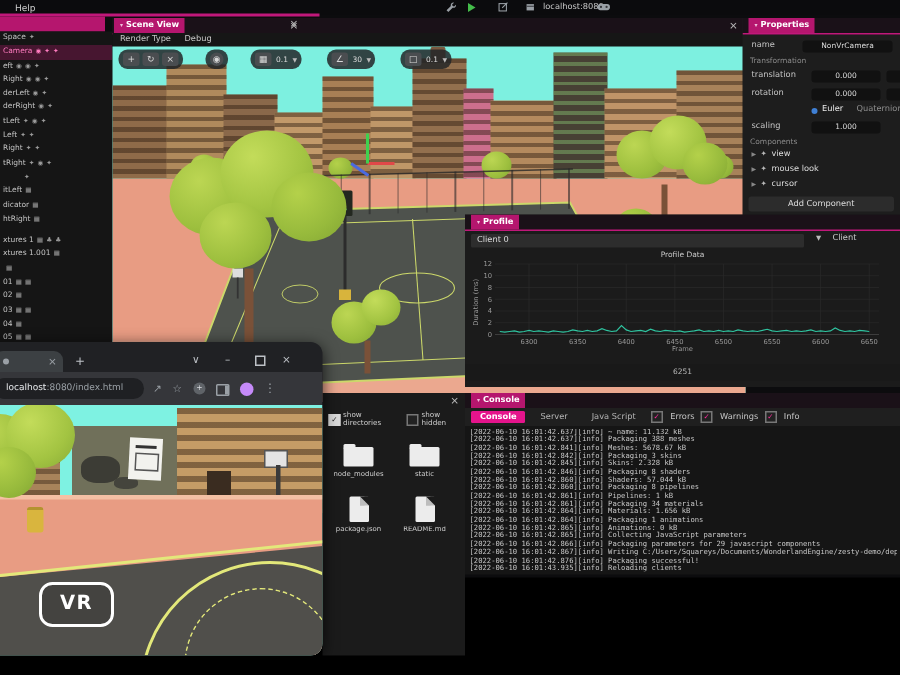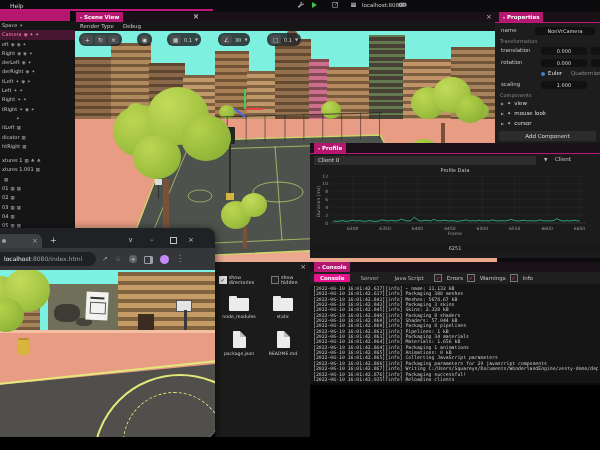--- a/index.html
+++ b/index.html
@@ -454,16 +454,17 @@
       <div class="abs" style="left:0;top:60px;width:227px;height:3px;background:#f4c0a4;"></div>
       <div class="abs" style="left:30px;top:68px;width:11px;height:15px;background:#d9b53e;border-radius:2px;border-top:2px solid #b4932f;"></div>
       <div class="blob" style="left:-8px;top:6px;width:40px;height:38px;background:radial-gradient(circle at 35% 30%,#bcd653,#9dbf3e 60%,#85a835);"></div>
       <div class="blob" style="left:16px;top:-2px;width:46px;height:44px;background:radial-gradient(circle at 35% 30%,#c3dc5a,#a3c442 60%,#88ab36);"></div>
       <div class="blob" style="left:0px;top:28px;width:36px;height:34px;background:radial-gradient(circle at 35% 30%,#b4d14a,#97ba3c 60%,#82a533);"></div>
       <div class="abs" style="left:0;top:94px;width:227px;height:73px;background:#504f4b;clip-path:polygon(0 30%,100% 0,100% 100%,0 100%);">
         <div class="abs" style="left:105px;top:10px;width:170px;height:170px;border:2px solid #e3e87a;border-radius:50%;"></div>
         <div class="abs" style="left:135px;top:28px;width:100px;height:100px;border:1.5px dashed #e3e87a;border-radius:50%;"></div>
       </div>
       <div class="abs" style="left:0;top:114px;width:232px;height:2px;background:#e3e87a;transform:rotate(-6deg);transform-origin:left top;"></div>
+      <div id="vr-btn">VR</div>
     </div>
   </div>
 
 </div>
 
 </body></html>

